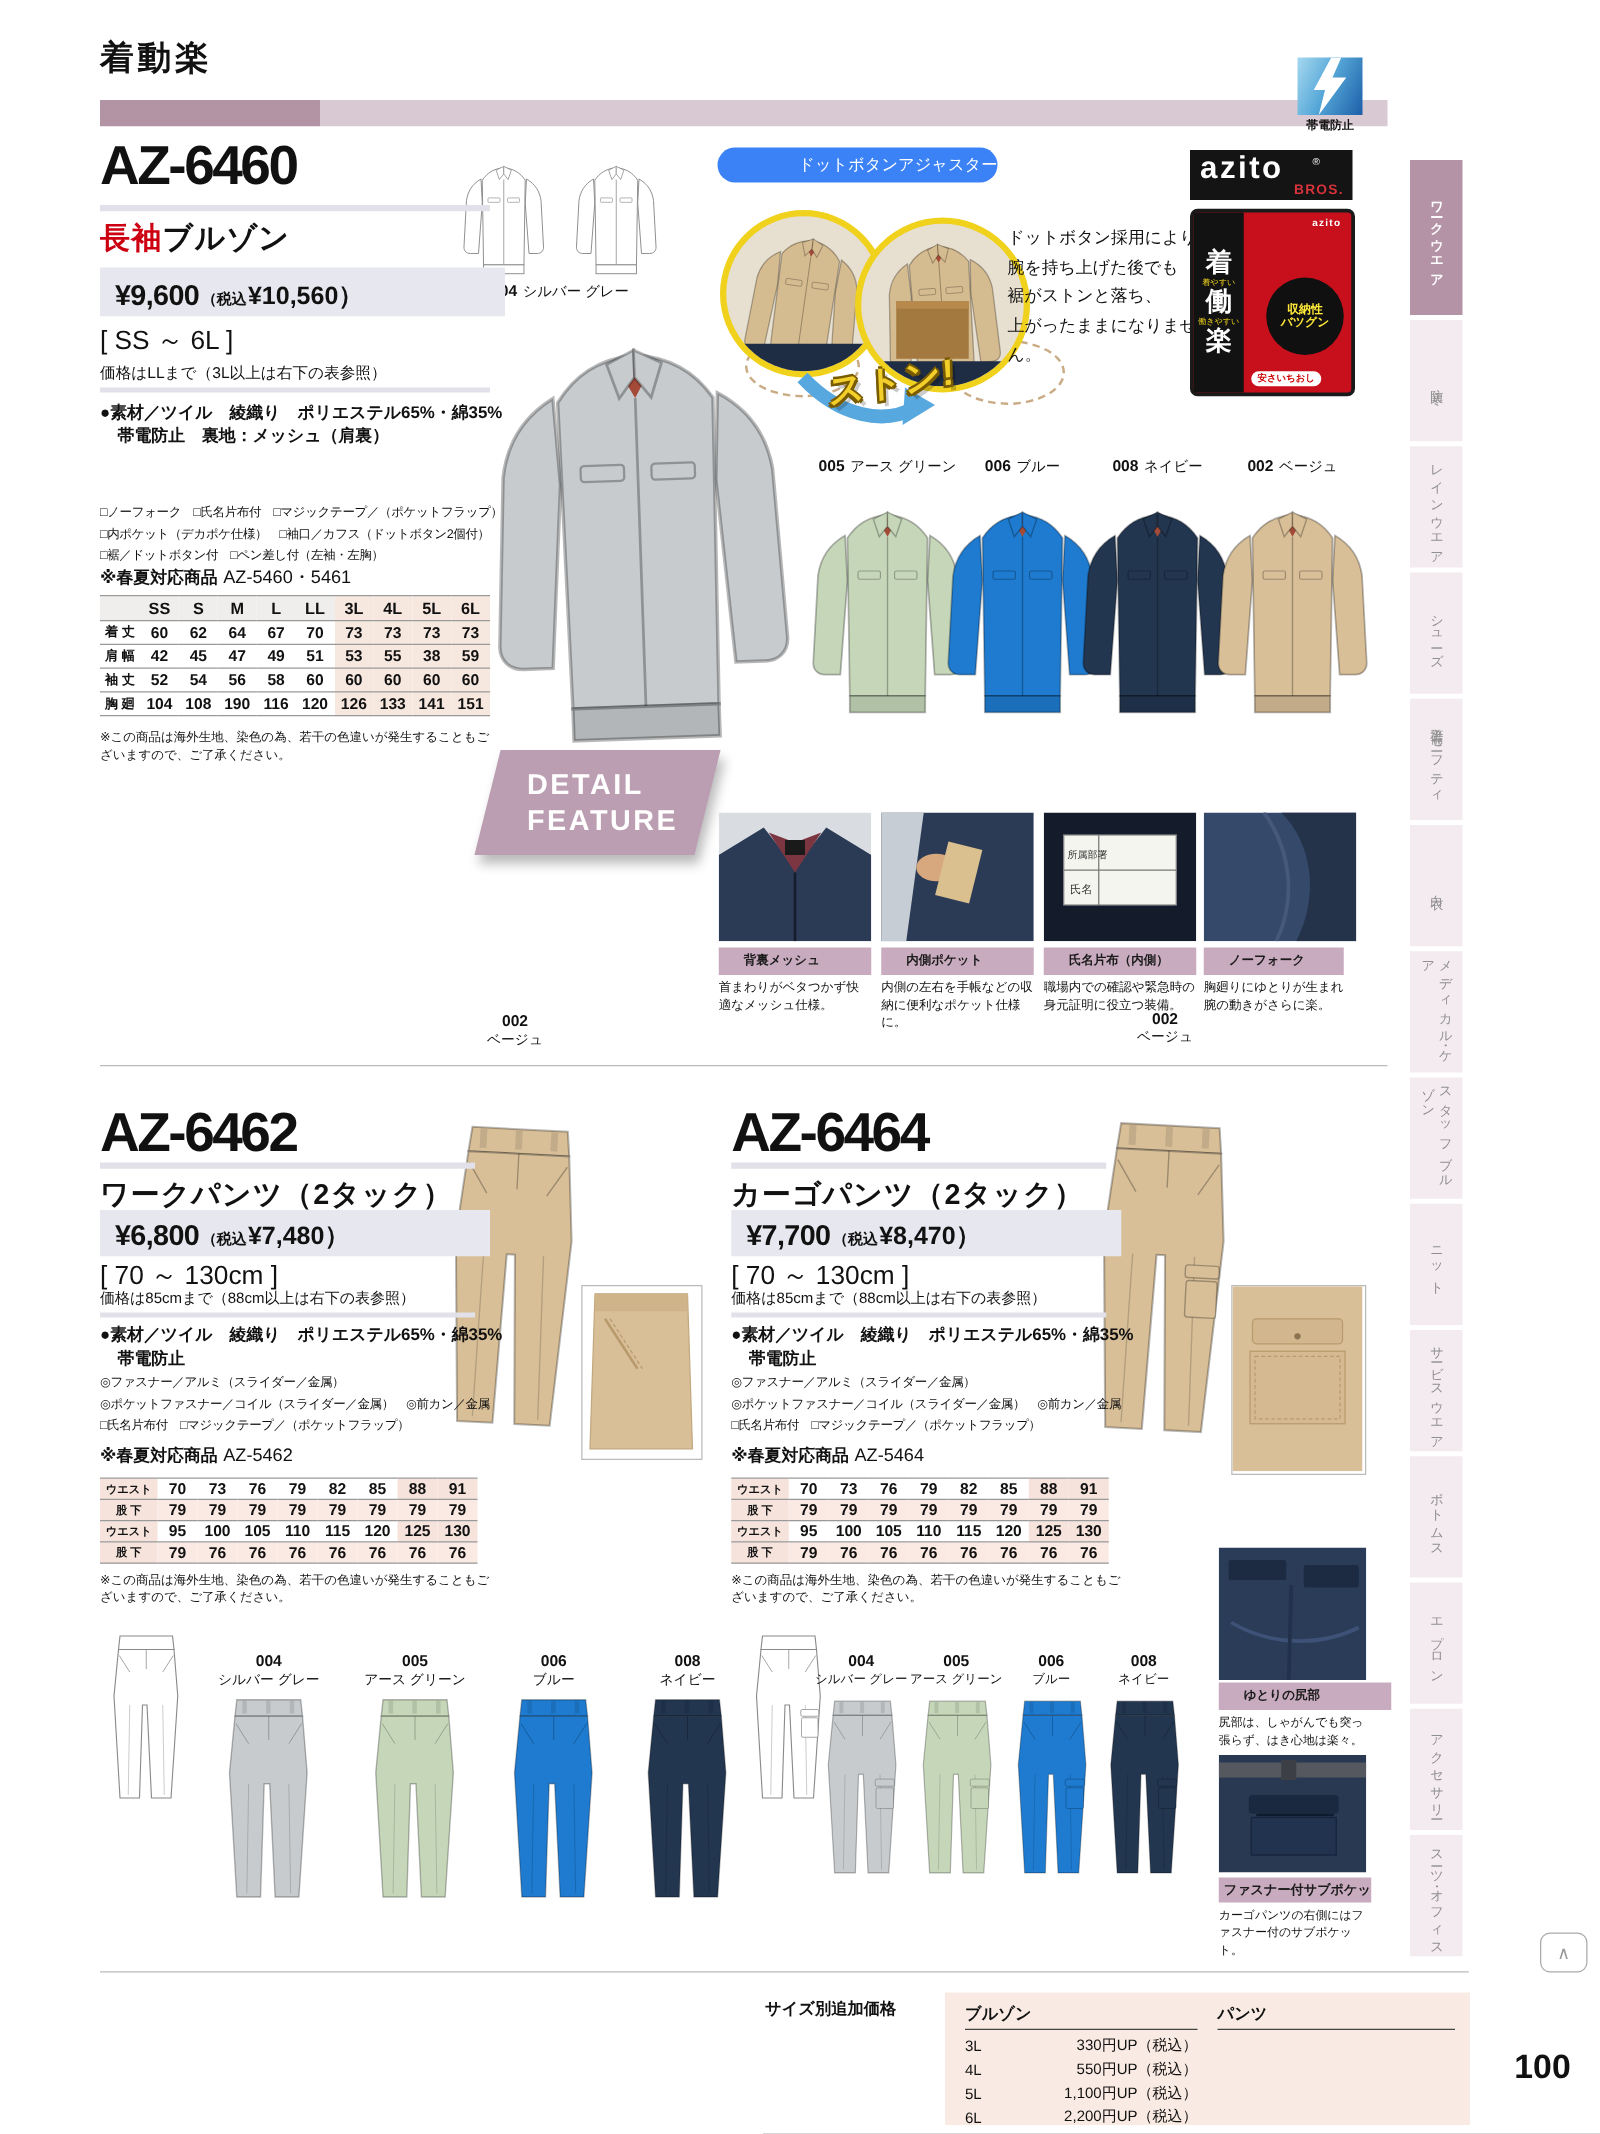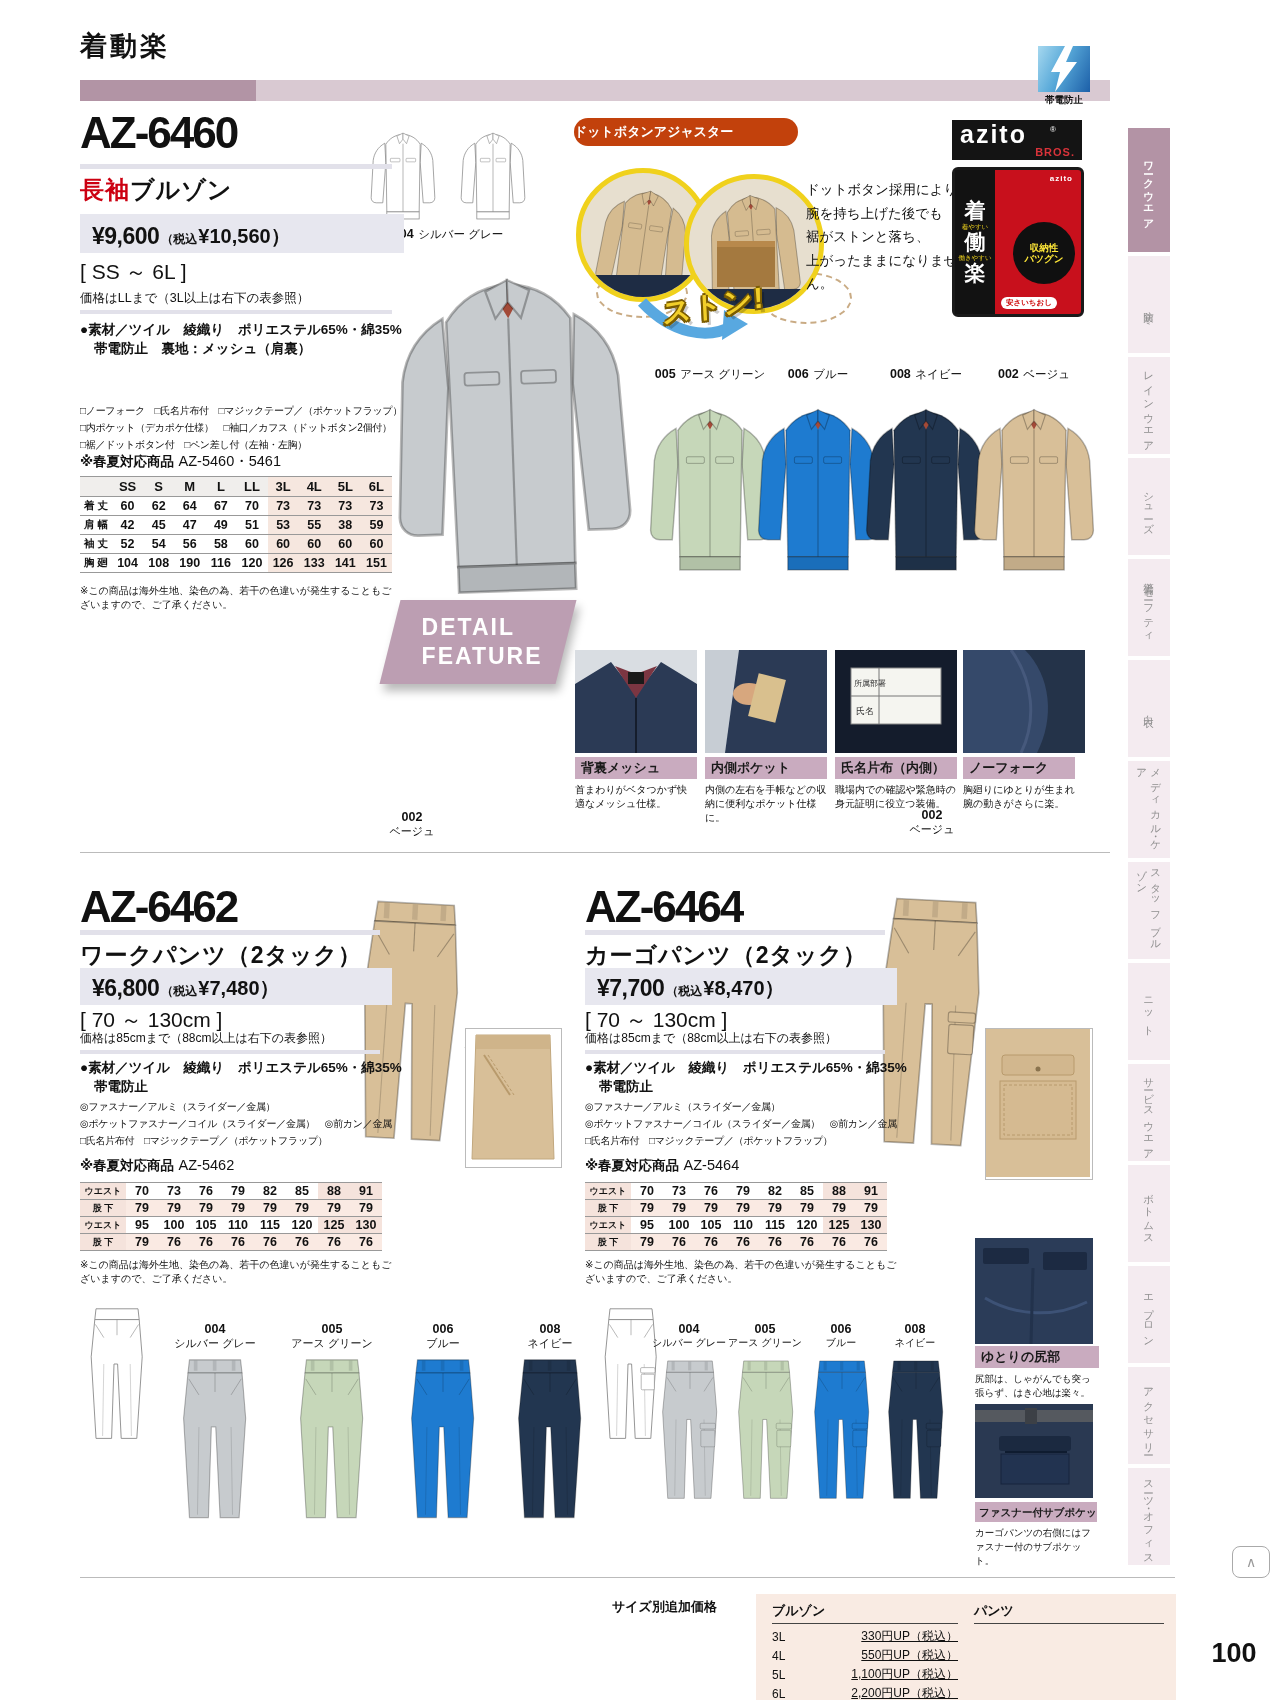--- a/index.html
+++ b/index.html
@@ -52,30 +52,30 @@
 
   table.wtbl{border-collapse:collapse;table-layout:fixed;width:100%;border-bottom:1px solid #999;}
   table.wtbl th,table.wtbl td{border-top:1px solid #999;text-align:center;font-size:12.5px;padding:1px 0;font-weight:700;}
   table.wtbl th:first-child{width:46px;font-size:9px;background:#f5e3dc;}
   table.wtbl tr.tr1 td,table.wtbl tr.tr3 td{background:#faeae3;}
   table.wtbl td.hi{background:#f5e3dc;}
 
   .aptitle{font-size:13px;font-weight:700;border-bottom:1.5px solid #444;padding-bottom:3px;margin-bottom:3px;}
   table.addtbl{width:100%;border-collapse:collapse;}
   table.addtbl th{font-weight:400;text-align:left;font-size:12px;padding:1px 0;}
-  table.addtbl td{text-align:right;font-size:12px;padding:1px 0;text-decoration:underline;}
+  table.addtbl td{text-align:right;font-size:12px;padding:1px 0;}
 
   
   .dbanner{background:#bc9eb2;transform:skewX(-14deg);box-shadow:5px 7px 9px rgba(0,0,0,.28);}
   .dbanner-in{transform:skewX(14deg);color:#fff;font-weight:700;font-size:23px;line-height:29px;letter-spacing:2px;padding:13px 0 0 30px;}
-  .capbar{background:#c9abbf;font-weight:700;font-size:13px;line-height:22px;padding-left:6px;color:#1a1a1a;white-space:nowrap;overflow:hidden;}
+  .capbar{background:#c9abbf;font-weight:700;font-size:10px;line-height:22px;padding-left:20px;color:#1a1a1a;white-space:nowrap;overflow:hidden;}
   .dcdesc{font-size:10px;line-height:14px;margin-top:4px;}
 
   
-  .adj-badge{background:#c2410c;color:#fff;font-size:13px;font-weight:700;text-align:left;line-height:28px;border-radius:14px;}
+  .adj-badge{background:#3b82f6;color:#fff;font-size:13px;font-weight:400;text-align:right;line-height:28px;border-radius:14px;}
   .circle{border:5px solid #f0d11c;border-radius:50%;background:#e7dfcf;overflow:hidden;}
   .ston{font-size:29px;font-weight:700;color:#f2cf2a;transform:rotate(-9deg) skewX(-6deg);letter-spacing:1px;
         text-shadow:2px 0 0 #7a5c00,-2px 0 0 #7a5c00,0 2px 0 #7a5c00,0 -2px 0 #7a5c00,2px 2px 0 #7a5c00,-2px 2px 0 #7a5c00,4px 5px 0 rgba(0,0,0,.2);}
   .adj-desc{font-size:13.5px;line-height:23.5px;}
   .dashed-arc{border:2px dashed #c9ab84;border-radius:50%;}
 
   
   .azlogo{background:#141414;color:#fff;position:absolute;}
   .azname{font-size:25px;font-weight:700;letter-spacing:2px;position:absolute;left:8px;top:0px;}
   .azreg{font-size:8px;position:absolute;right:26px;top:5px;}

